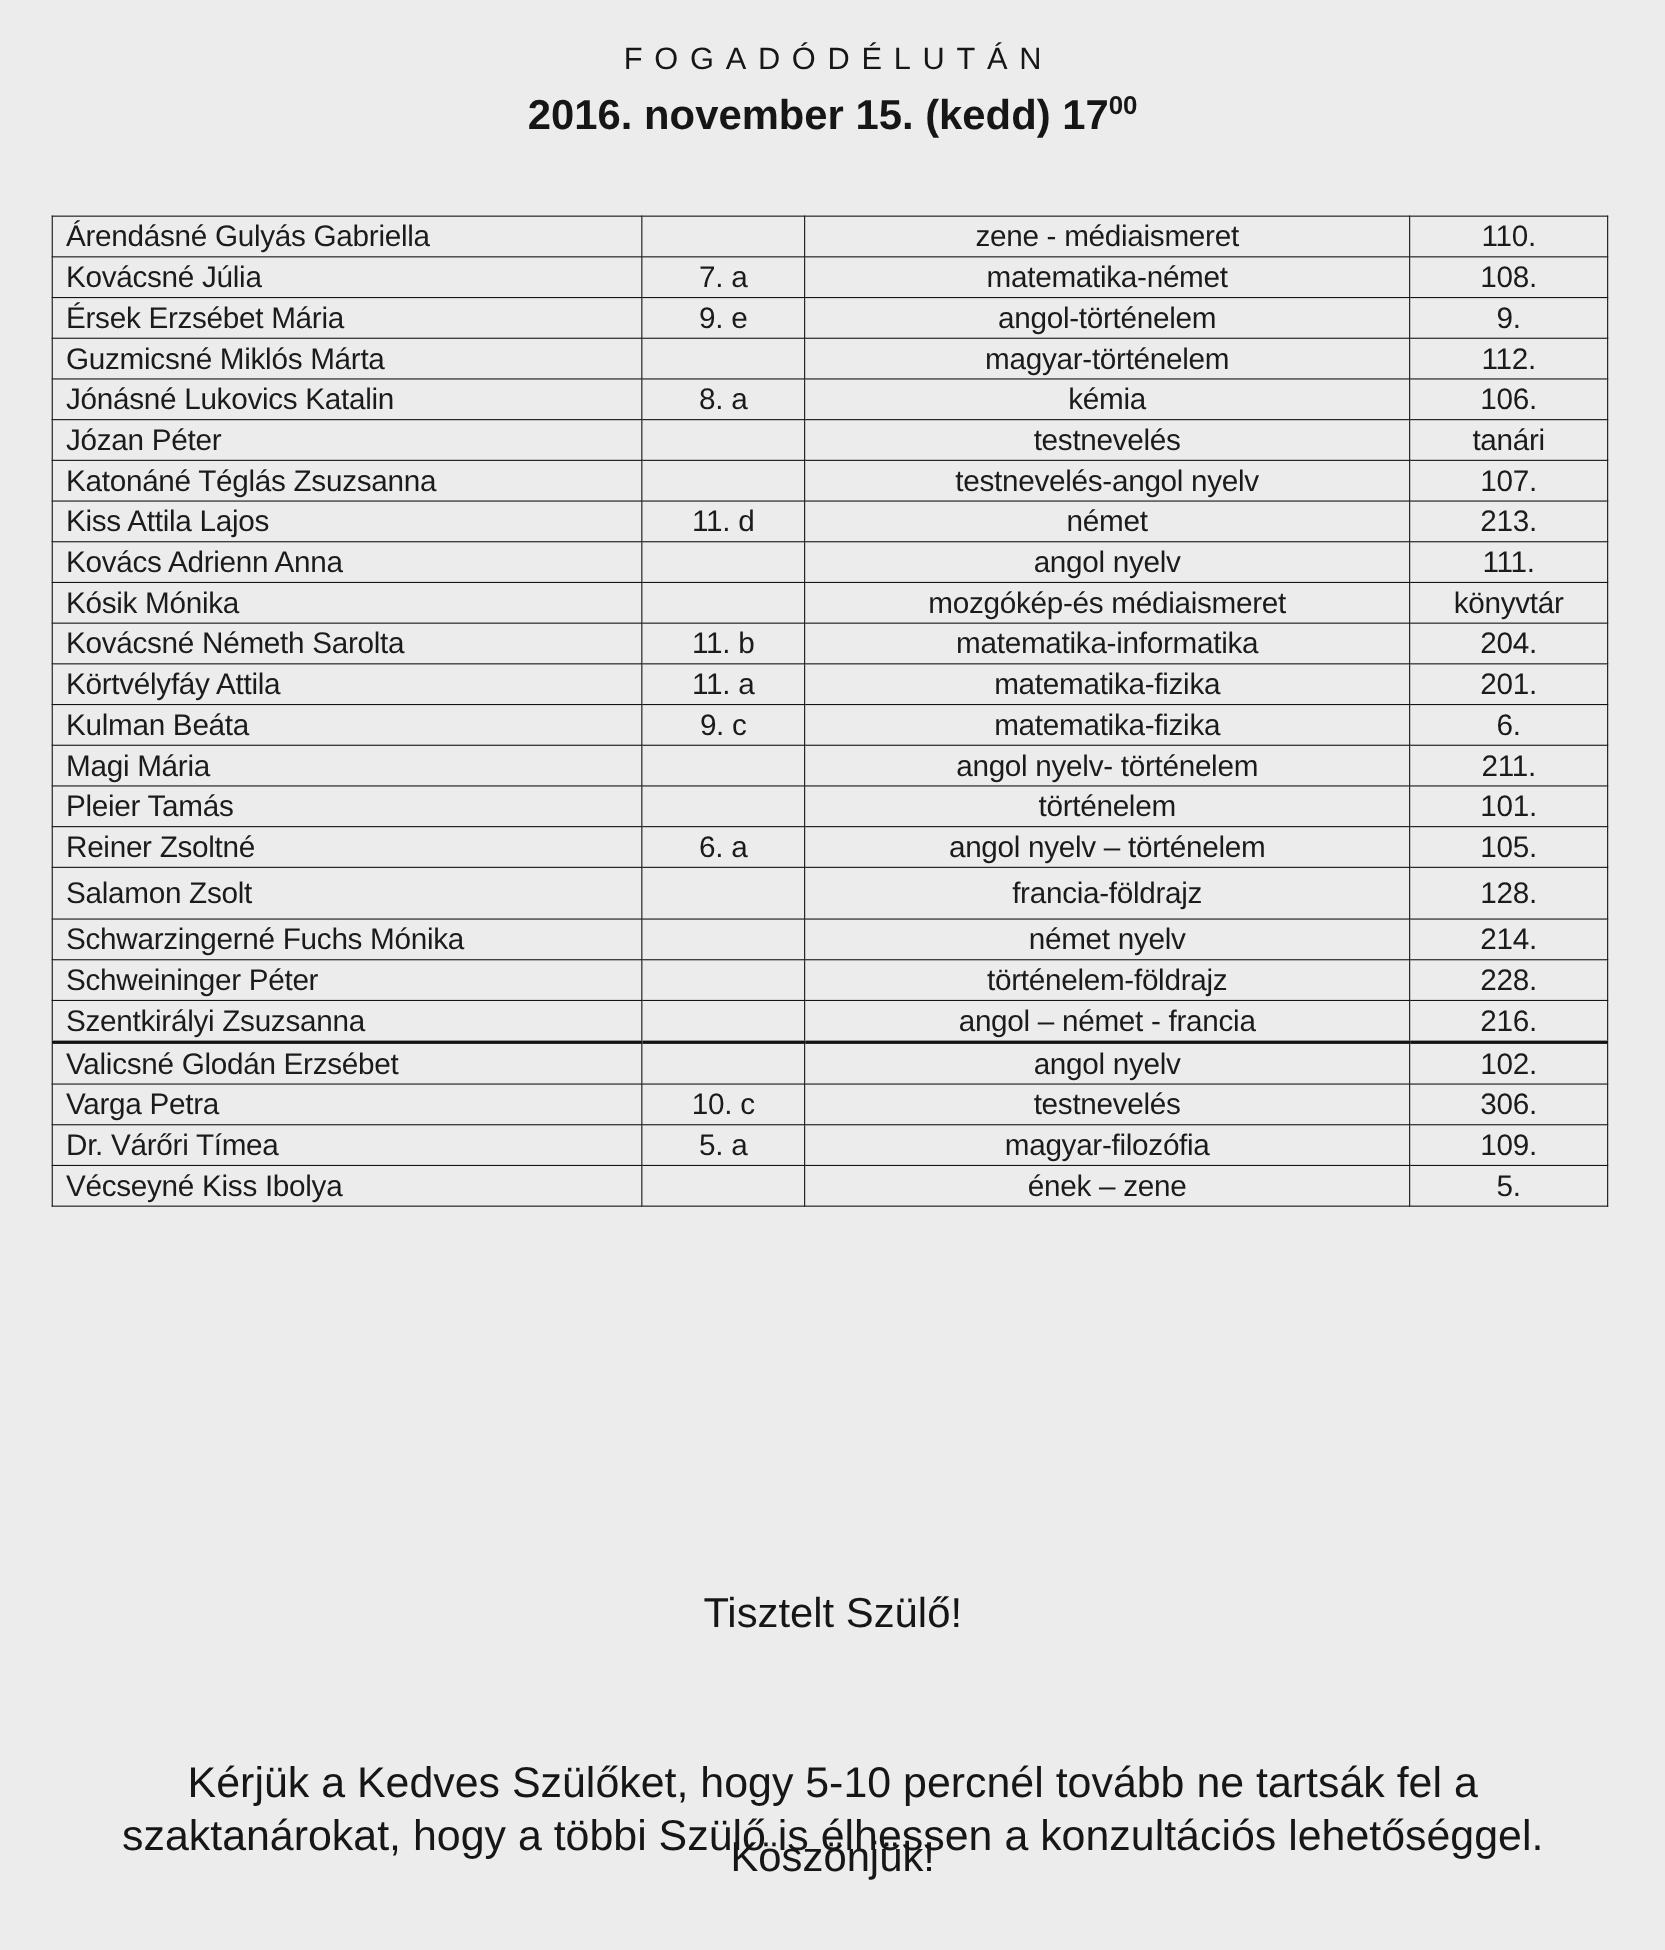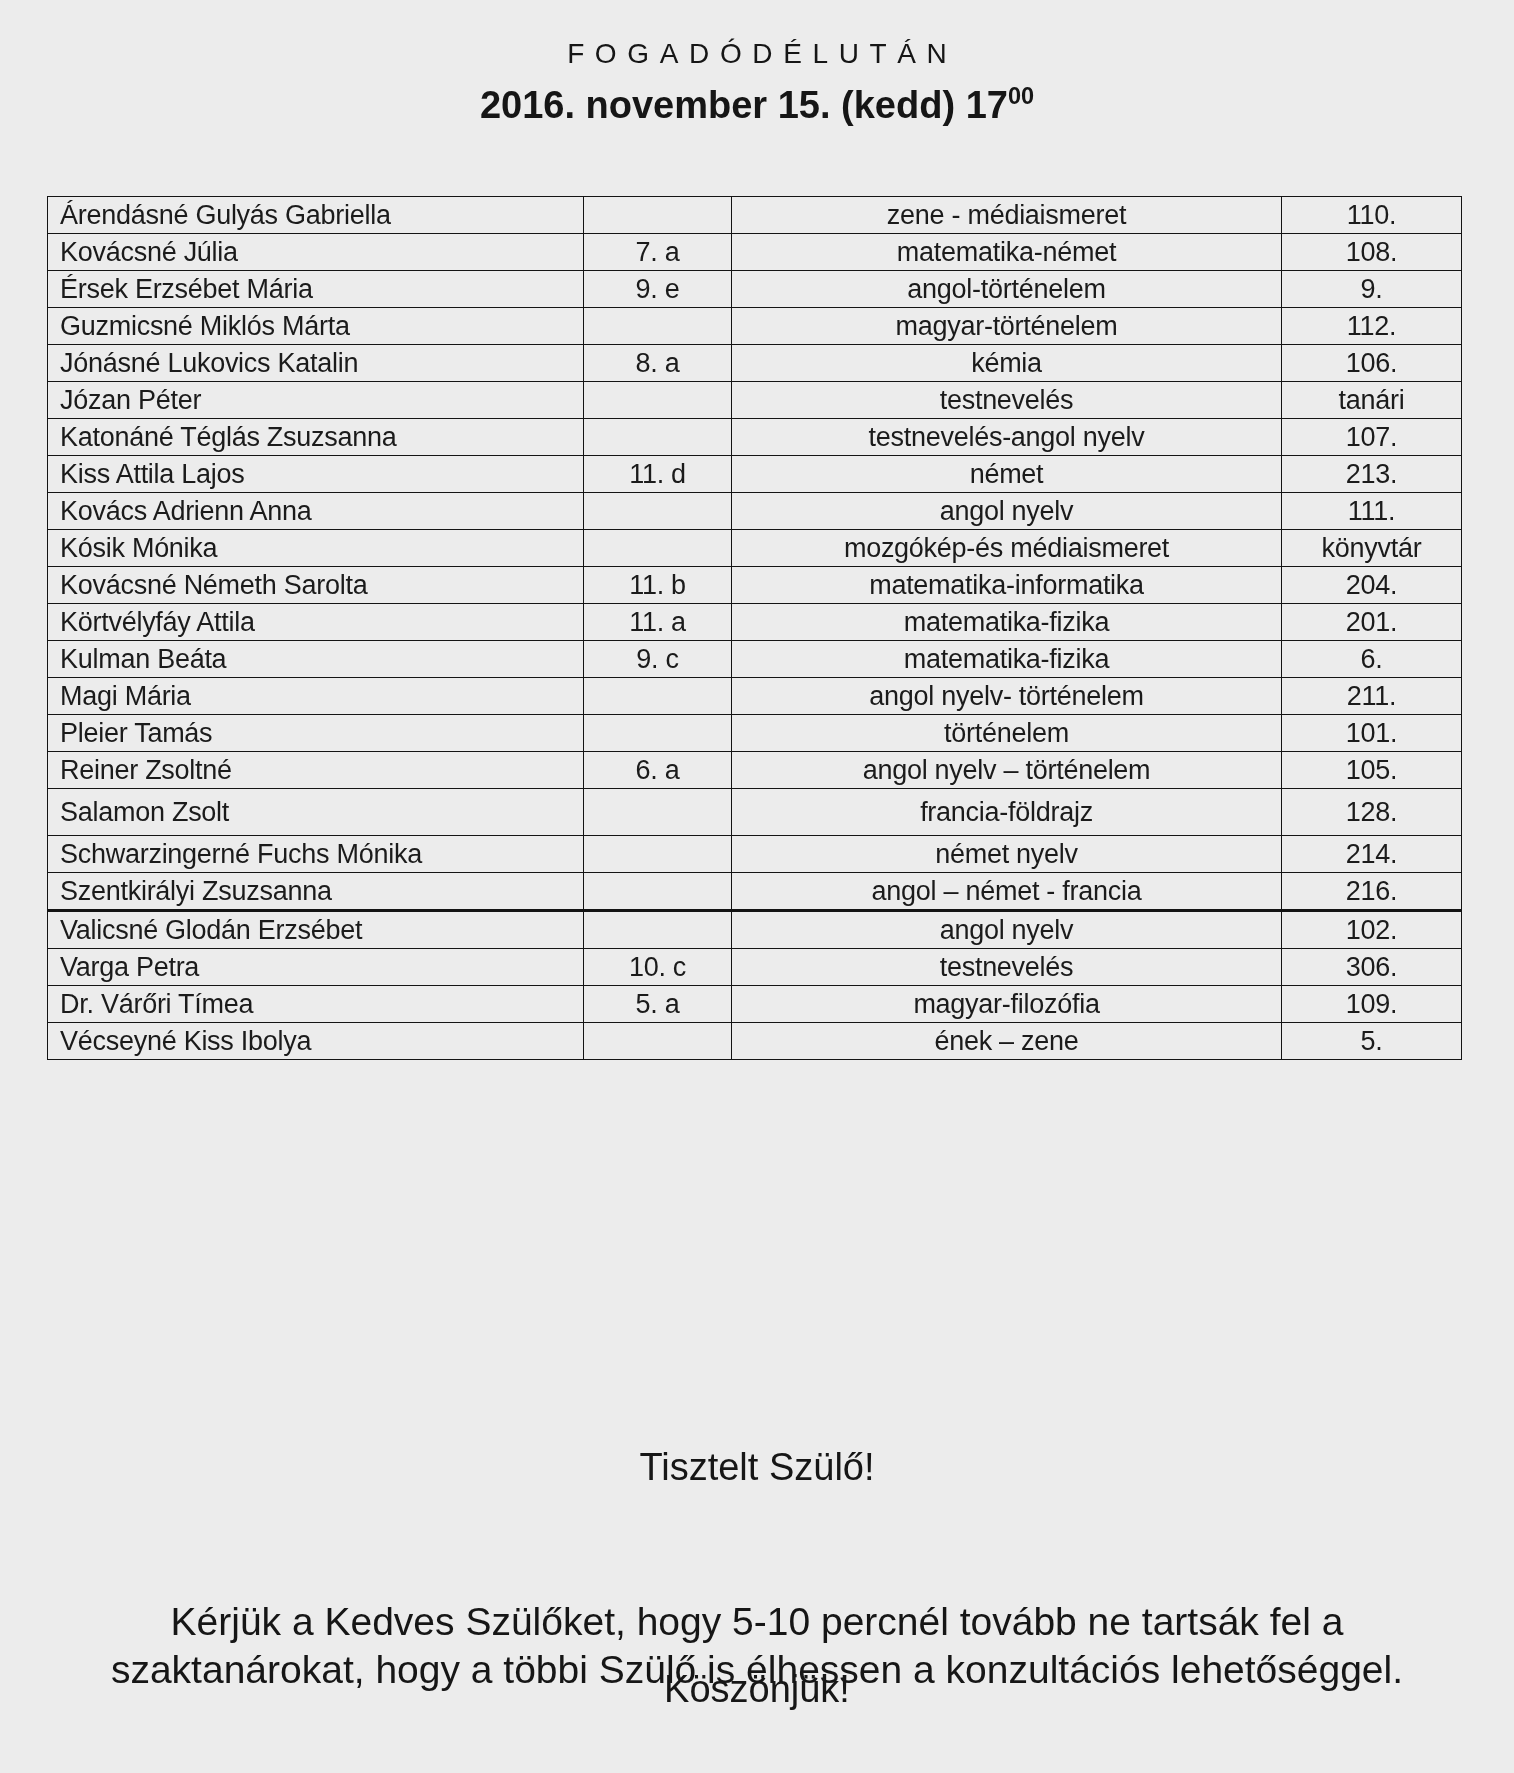--- a/index.html
+++ b/index.html
@@ -217,20 +217,26 @@
         <td class="cell-class"></td>
         <td class="cell-subjects">francia-földrajz</td>
         <td class="cell-room">128.</td>
       </tr>
       <tr>
         <td class="cell-teacher">Schwarzingerné Fuchs Mónika</td>
         <td class="cell-class"></td>
         <td class="cell-subjects">német nyelv</td>
         <td class="cell-room">214.</td>
       </tr>
+      <tr>
+        <td class="cell-teacher">Schweininger Péter</td>
+        <td class="cell-class"></td>
+        <td class="cell-subjects">történelem-földrajz</td>
+        <td class="cell-room">228.</td>
+      </tr>
       <tr class="thick-bottom">
         <td class="cell-teacher">Szentkirályi Zsuzsanna</td>
         <td class="cell-class"></td>
         <td class="cell-subjects">angol – német - francia</td>
         <td class="cell-room">216.</td>
       </tr>
       <tr>
         <td class="cell-teacher">Valicsné Glodán Erzsébet</td>
         <td class="cell-class"></td>
         <td class="cell-subjects">angol nyelv</td>

